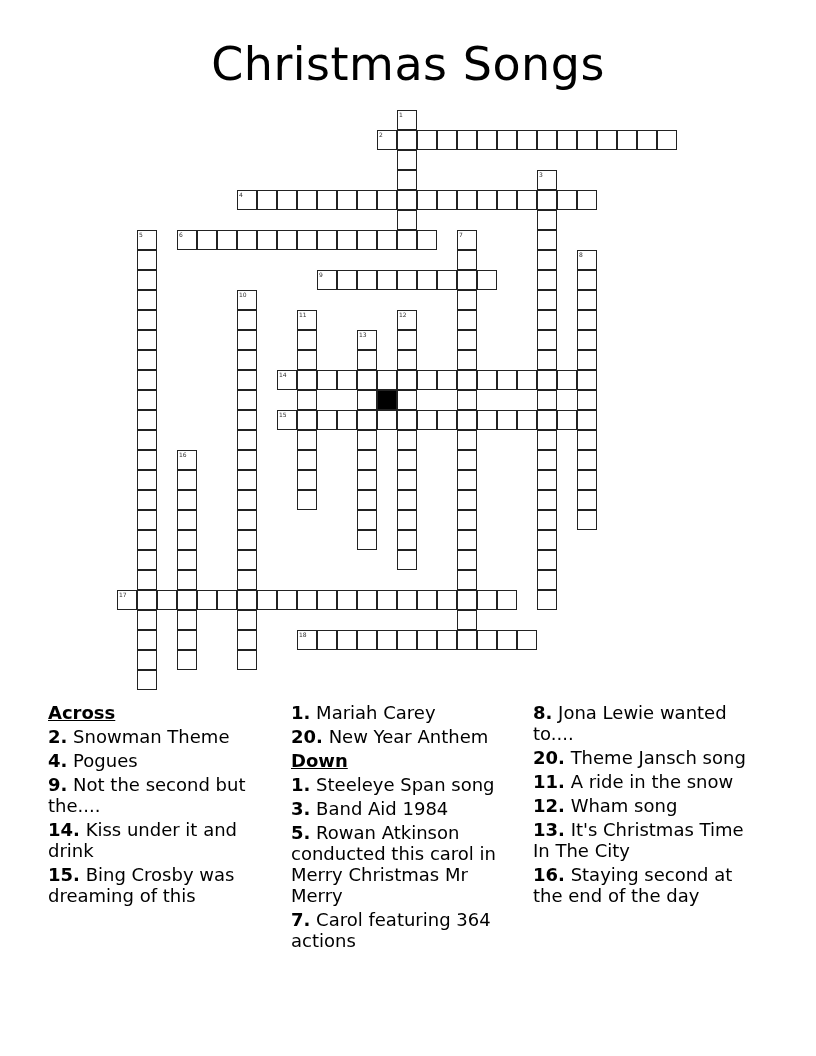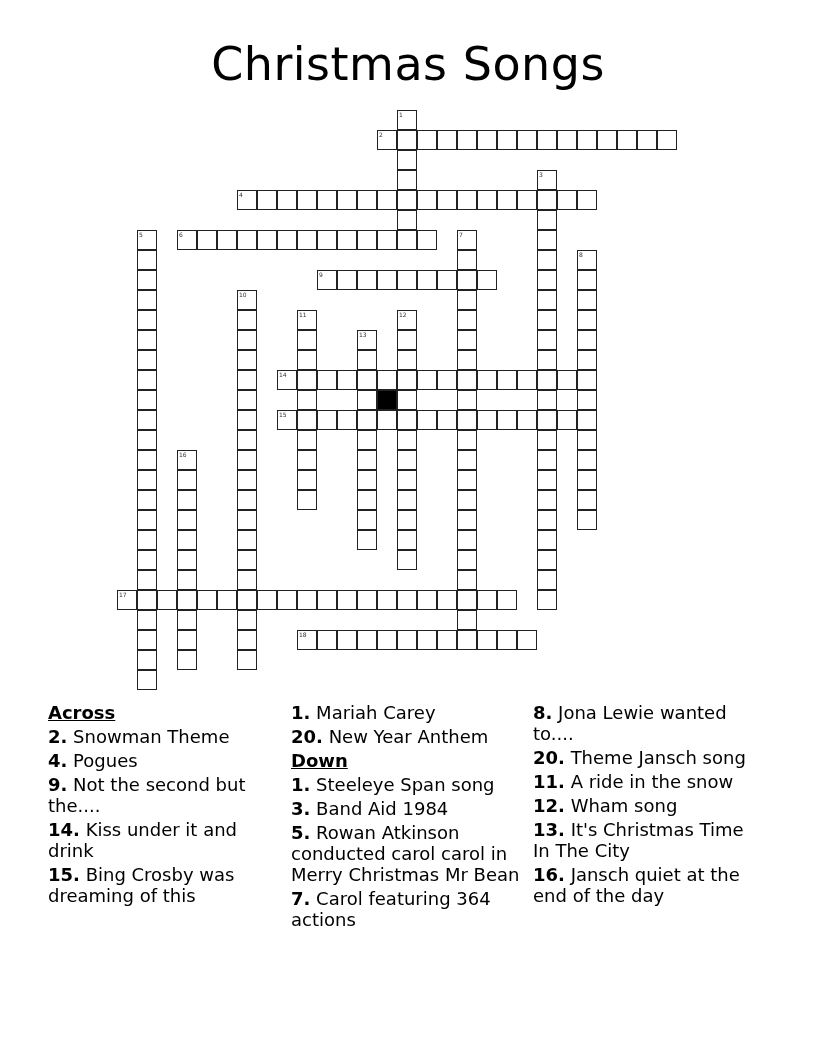--- a/index.html
+++ b/index.html
@@ -322,24 +322,24 @@
   <div class="clue"><b>14.</b> <span>Kiss under it and drink</span></div>
   <div class="clue"><b>15.</b> <span>Bing Crosby was dreaming of this</span></div>
 </div>
 
 <div class="clues col2">
   <div class="clue"><b>1.</b> <span>Mariah Carey</span></div>
   <div class="clue"><b>20.</b> <span>New Year Anthem</span></div>
   <div class="head">Down</div>
   <div class="clue"><b>1.</b> <span>Steeleye Span song</span></div>
   <div class="clue"><b>3.</b> <span>Band Aid 1984</span></div>
-  <div class="clue"><b>5.</b> <span>Rowan Atkinson conducted carol carol in Merry Christmas Mr Bean</span></div>
+  <div class="clue"><b>5.</b> <span>Rowan Atkinson conducted this carol in Merry Christmas Mr Merry</span></div>
   <div class="clue"><b>7.</b> <span>Carol featuring 364 actions</span></div>
 </div>
 
 <div class="clues col3">
   <div class="clue"><b>8.</b> <span>Jona Lewie wanted to....</span></div>
   <div class="clue"><b>20.</b> <span>Theme Jansch song</span></div>
   <div class="clue"><b>11.</b> <span>A ride in the snow</span></div>
   <div class="clue"><b>12.</b> <span>Wham song</span></div>
   <div class="clue"><b>13.</b> <span>It's Christmas Time In The City</span></div>
-  <div class="clue"><b>16.</b> <span>Jansch quiet at the end of the day</span></div>
+  <div class="clue"><b>16.</b> <span>Staying second at the end of the day</span></div>
 </div>
 
 </body></html>

